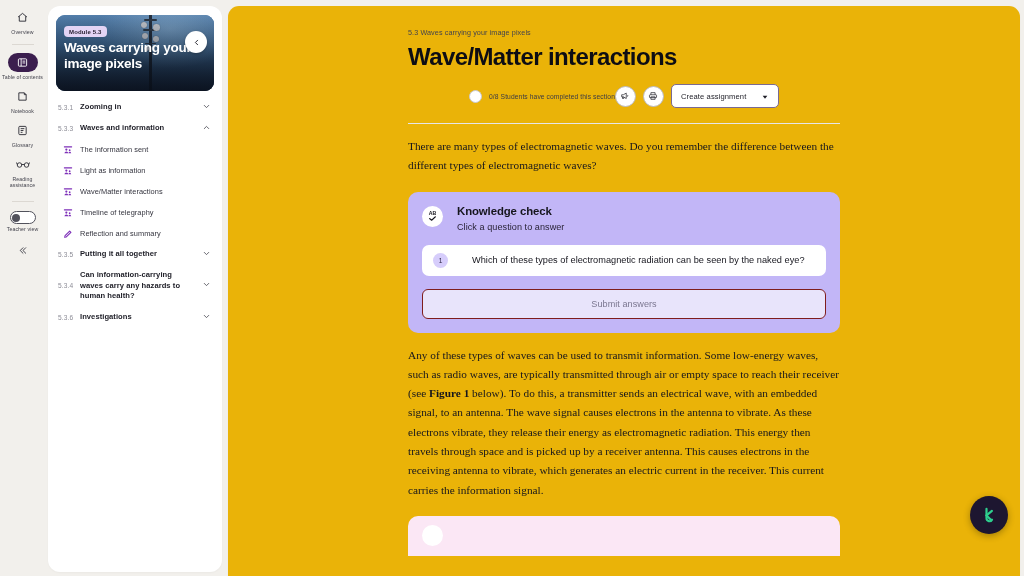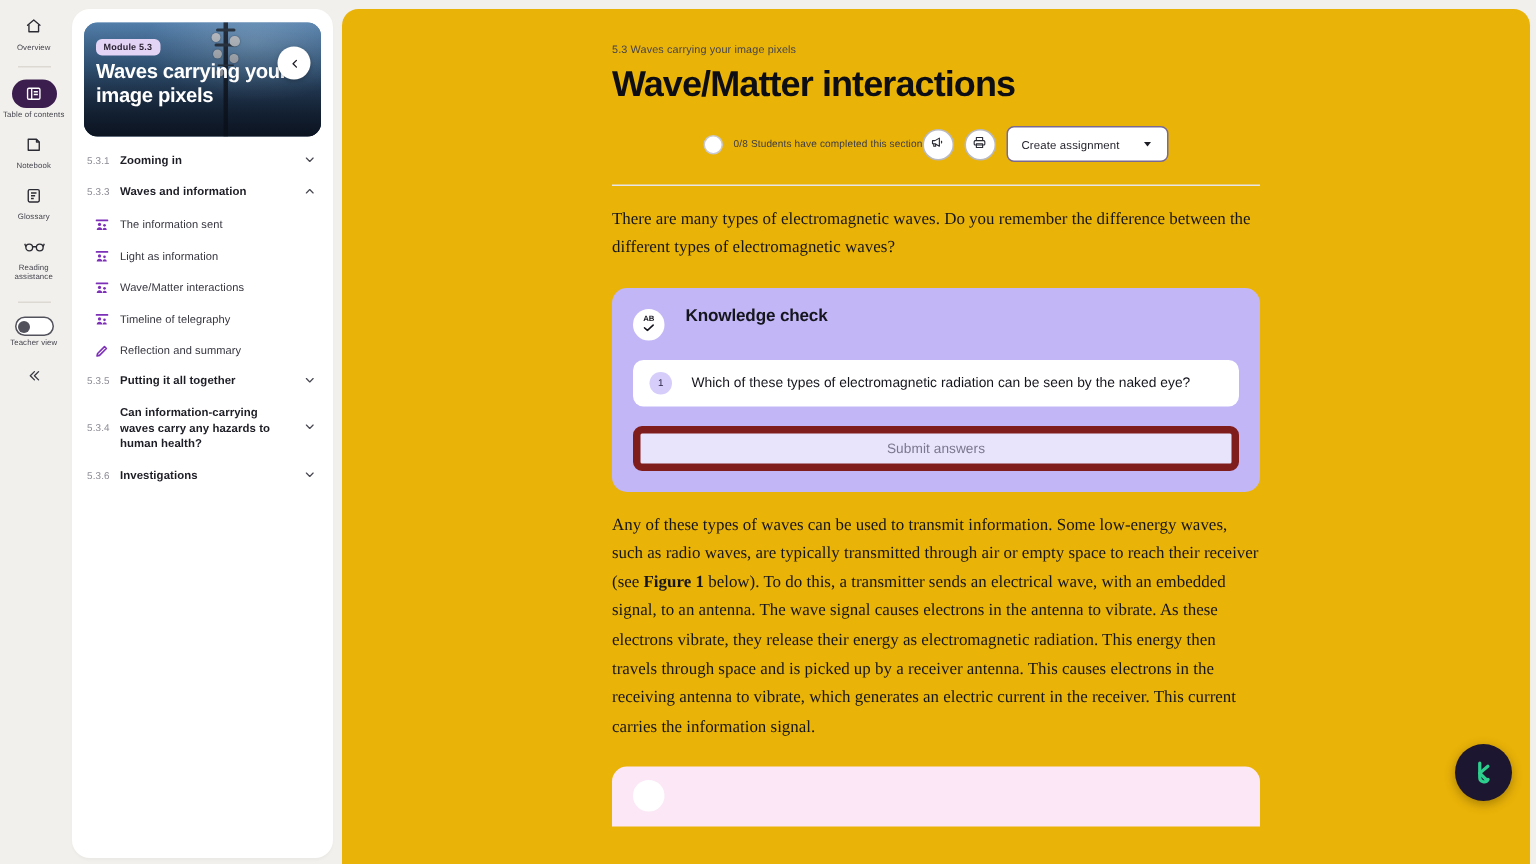--- a/index.html
+++ b/index.html
@@ -187,33 +187,33 @@
   .kc-badge {
     width: 21px; height: 21px; border-radius: 50%; background: #fff;
     display: flex; flex-direction: column; align-items: center; justify-content: center;
     flex: 0 0 21px; margin-top: 1px;
   }
   .kc-badge-ab { font-size: 5.2px; font-weight: 700; color: #14141c; line-height: 5.4px; }
   .kc-title { font-size: 11.4px; font-weight: 700; color: #15151d; letter-spacing:-.1px; }
   .kc-sub { font-size: 9.1px; color: #2a2438; margin-top: 5px; letter-spacing:.05px; }
   .kc-q {
     background: #fff; border-radius: 7px; margin-top: 13px;
-    display: flex; align-items: center; gap: 13px;
+    display: flex; align-items: center; gap: 24px;
     padding: 8px 11px; cursor: pointer;
   }
   .kc-qnum {
     width: 15px; height: 15px; border-radius: 50%;
     background: #d6cdfb; color: #2c2545;
     display: flex; align-items: center; justify-content: center;
     font-size: 6.6px; flex: 0 0 15px;
   }
   .kc-qtext { font-size: 9.2px; color: #15151d; letter-spacing:.02px; }
   .kc-submit {
     margin-top: 13px; height: 30px; border-radius: 6px;
-    background: #e8e4fb; border: 5px solid #7f1d1d;
+    background: #e8e4fb; border: 1px solid #7f1d1d;
     display: flex; align-items: center; justify-content: center;
     cursor: pointer;
   }
   .kc-submit-lbl { font-size: 9.1px; color: #7b7790; letter-spacing:.05px; }
 
   .pink-card {
     margin-top: 16px; height: 40px;
     background: #fbe7f5; border-radius: 10px 10px 0 0;
     padding: 12px 14px;
     display:flex; align-items:center; gap:9px;
@@ -509,20 +509,21 @@
         <div class="kc">
           <div class="kc-head">
             <div class="kc-badge">
               <span class="kc-badge-ab">AB</span>
               <svg width="7" height="5" viewBox="0 0 12 8" fill="none" stroke="#14141c" stroke-width="1.8" stroke-linecap="round" stroke-linejoin="round">
                   <polyline points="1,4 4.5,7 11,1"></polyline>
                 </svg>
             </div>
             <div style="flex:1;">
               <div class="kc-title">Knowledge check</div>
+              <div class="kc-sub">Click a question to answer</div>
             </div>
           </div>
 
           <div class="kc-q">
             <div class="kc-qnum">1</div>
             <div class="kc-qtext">Which of these types of electromagnetic radiation can be seen by the naked eye?</div>
           </div>
 
           <div class="kc-submit">
             <span class="kc-submit-lbl">Submit answers</span>

